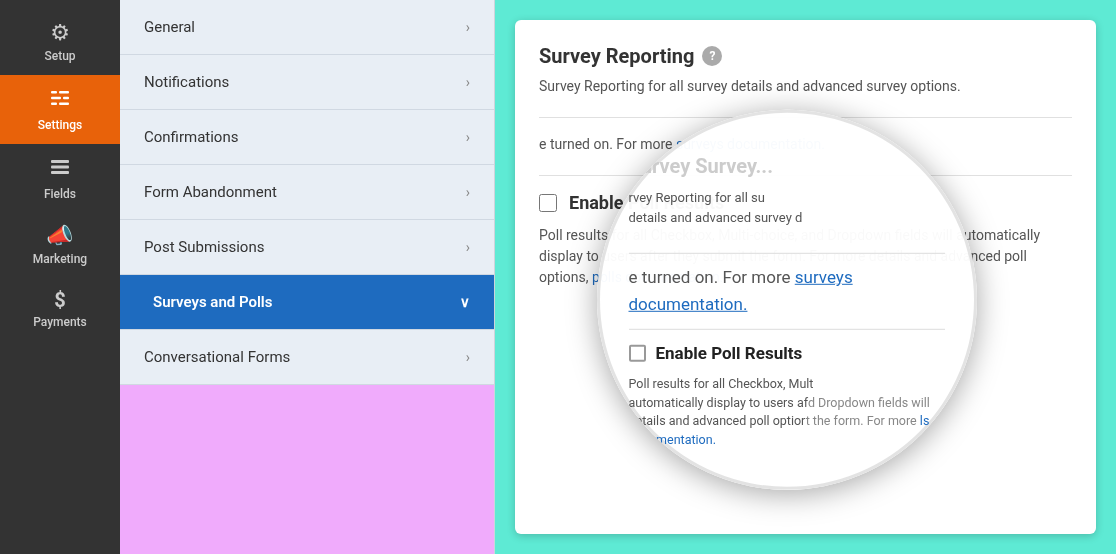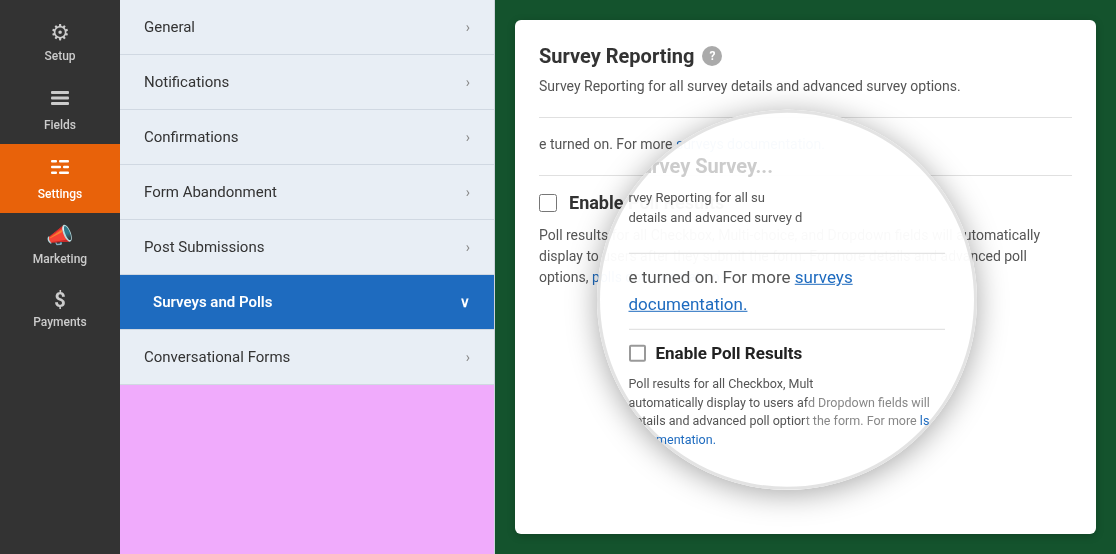--- a/index.html
+++ b/index.html
@@ -75,21 +75,21 @@
       font-size: 14px;
       color: #888;
     }
     .menu-item.active .chevron {
       color: #fff;
     }
 
     
     .main-content {
       flex: 1;
-      background: #14532d;
+      background: #5eead4;
       position: relative;
       overflow: hidden;
       padding-left: 48px;
     }
 
     
     .content-panel {
       position: absolute;
       top: 0;
       left: 0;
@@ -233,42 +233,42 @@
     }
   </style>
 </head>
 <body>
 
 <div class="icon-sidebar">
   <div class="icon-sidebar-item">
     <span class="icon-wrap">⚙</span>
     <span class="label">Setup</span>
   </div>
-  <div class="icon-sidebar-item">
-    <span class="icon-wrap">
-      <svg width="22" height="22" viewBox="0 0 22 22" fill="none">
-        <rect x="2" y="4" width="18" height="3" rx="1" fill="#ccc"></rect>
-        <rect x="2" y="9.5" width="18" height="3" rx="1" fill="#ccc"></rect>
-        <rect x="2" y="15" width="18" height="3" rx="1" fill="#ccc"></rect>
-      </svg>
-    </span>
-    <span class="label">Fields</span>
-  </div>
   <div class="icon-sidebar-item active">
     <span class="icon-wrap">
       <svg width="22" height="22" viewBox="0 0 22 22" fill="none">
         <rect x="2" y="4" width="6" height="2.5" rx="1" fill="#fff"></rect>
         <rect x="10" y="4" width="10" height="2.5" rx="1" fill="#fff"></rect>
         <rect x="2" y="9.75" width="10" height="2.5" rx="1" fill="#fff"></rect>
         <rect x="14" y="9.75" width="6" height="2.5" rx="1" fill="#fff"></rect>
         <rect x="2" y="15.5" width="6" height="2.5" rx="1" fill="#fff"></rect>
         <rect x="10" y="15.5" width="10" height="2.5" rx="1" fill="#fff"></rect>
       </svg>
     </span>
     <span class="label">Settings</span>
+  </div>
+  <div class="icon-sidebar-item">
+    <span class="icon-wrap">
+      <svg width="22" height="22" viewBox="0 0 22 22" fill="none">
+        <rect x="2" y="4" width="18" height="3" rx="1" fill="#ccc"></rect>
+        <rect x="2" y="9.5" width="18" height="3" rx="1" fill="#ccc"></rect>
+        <rect x="2" y="15" width="18" height="3" rx="1" fill="#ccc"></rect>
+      </svg>
+    </span>
+    <span class="label">Fields</span>
   </div>
   <div class="icon-sidebar-item">
     <span class="icon-wrap">📣</span>
     <span class="label">Marketing</span>
   </div>
   <div class="icon-sidebar-item">
     <span class="icon-wrap" style="font-size:20px;color:#ccc;font-weight:bold;">$</span>
     <span class="label">Payments</span>
   </div>
 </div>

